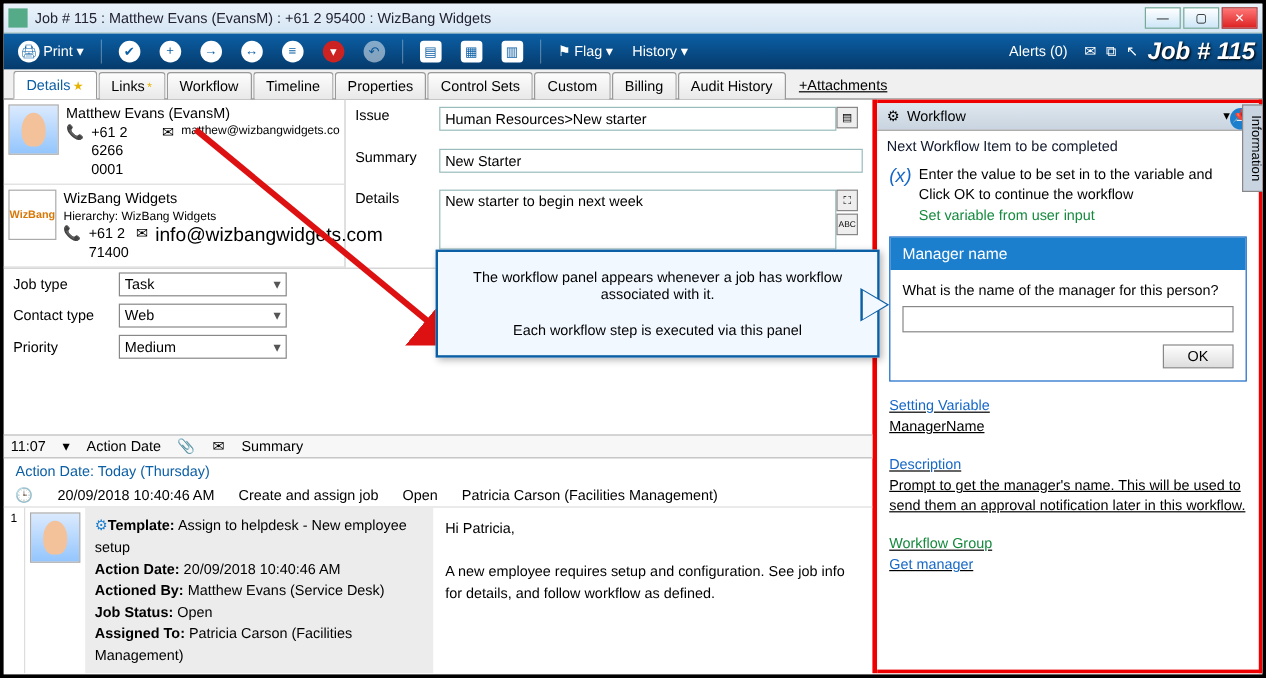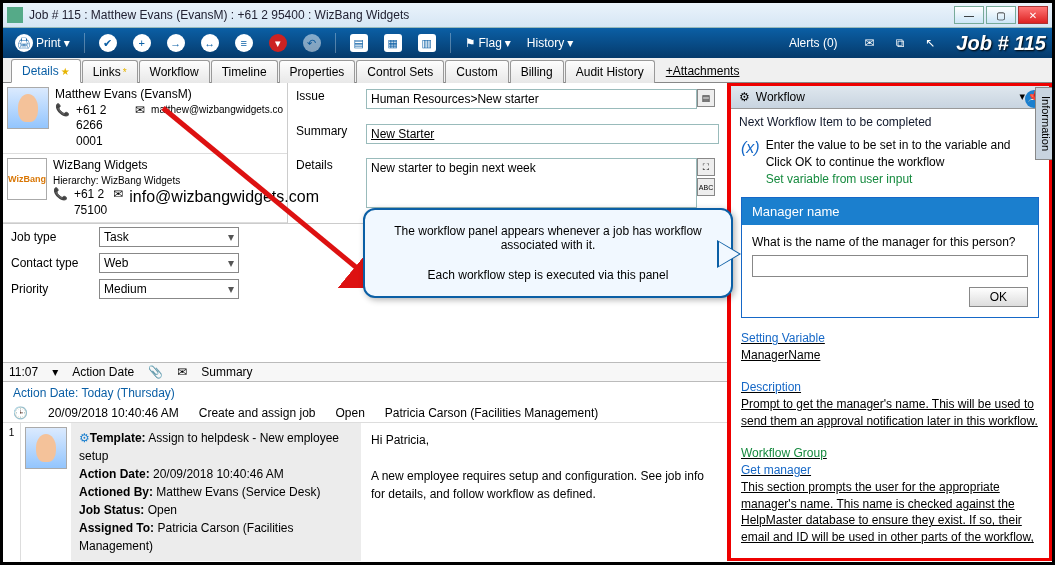--- a/index.html
+++ b/index.html
@@ -7,21 +7,21 @@
 .titlebar { background: linear-gradient(#eaf3fb,#d6e6f4); height: 25px; display:flex; align-items:center; padding: 0 4px; border-bottom:1px solid #9bb; }
 .titlebar .icon-small { width:16px;height:16px;background:#5a8; margin-right:6px;}
 .titlebar .title { flex:1; color:#223; }
 .win-btns { display:flex; gap:2px;}
 .win-btn { width:30px;height:18px; border:1px solid #7a9; background:linear-gradient(#fff,#cde6f7); display:flex;align-items:center;justify-content:center; font-size:10px;}
 .win-btn.close{ background:linear-gradient(#f77,#d22); color:#fff; border-color:#a33;}
 .toolbar { background: linear-gradient(#0b5fa5,#053a6b); height:30px; display:flex; align-items:center; padding:0 6px; color:#fff; gap:4px;}
 .tb-btn { display:flex; align-items:center; gap:3px; padding:2px 6px; border-radius:3px; cursor:pointer; }
 .tb-icon { width:18px;height:18px; border-radius:50%; background:#fff; display:flex;align-items:center;justify-content:center; font-size:11px; color:#0b5fa5;}
 .tb-sep{ width:1px; height:20px; background:rgba(255,255,255,.3); margin:0 4px;}
-.toolbar .right { margin-left:auto; display:flex; align-items:center; gap:21px;}
+.toolbar .right { margin-left:auto; display:flex; align-items:center; gap:8px;}
 .job-num { font-size:20px; font-weight:bold; font-style:italic; text-shadow:1px 1px 2px #000;}
 .tabs { display:flex; border-bottom:1px solid #888; background:#f0f0f0; align-items:flex-end; padding-left:8px; gap:1px;}
 .tab { padding:4px 10px; background:linear-gradient(#fdfdfd,#e8e8e8); border:1px solid #999; border-bottom:none; border-radius:3px 3px 0 0; cursor:pointer; position:relative; top:1px;}
 .tab.active { background:#fff; color:#0b5fa5; border-bottom:1px solid #fff;}
 .tab .star{ color:#e6b400; font-size:10px; margin-left:2px;}
 .attach-link{ padding:4px 10px; text-decoration:underline; cursor:pointer;}
 .main { display:flex; height: calc(565px - 25px - 30px - 26px - 6px); }
 .left-pane { width: 728px; display:flex; flex-direction:column; border-right:4px solid #e00;}
 .contact-block { display:flex; border-bottom:1px solid #ccc;}
 .contact-cards { width:285px; border-right:1px solid #ccc;}
@@ -31,21 +31,21 @@
 .logo { width:42px;height:42px; border:1px solid #aaa; display:flex;align-items:center;justify-content:center; font-weight:bold; color:#d97706; font-size:9px;}
 .card-details { font-size:11px; line-height:1.3; flex:1;}
 .issue-block { flex:1; padding:6px 8px; display:grid; grid-template-columns:70px 1fr 22px; row-gap:6px; align-items:start;}
 .text-input { width:100%; border:1px solid #9bb; padding:2px 4px; font-size:12px; }
 textarea.text-input{ height:50px; resize:none;}
 .small-btn { width:18px;height:18px; border:1px solid #888; background:#eee; font-size:9px; display:flex;align-items:center;justify-content:center; cursor:pointer;}
 .field-row { display:flex; align-items:center; padding:3px 8px; gap:8px;}
 .field-row label{ width:80px;}
 .combo { border:1px solid #888; background:#fff; padding:2px 4px; width:140px; position:relative; cursor:pointer;}
 .combo::after{content:"▾"; position:absolute; right:4px; color:#555;}
-.callout { position:absolute; left:360px; top:205px; width:370px; background:#f1f8ff; border:2px solid #0b5fa5; border-radius:12px; padding:14px 18px; text-align:center; font-size:14px; z-index:5; box-shadow:2px 2px 6px rgba(0,0,0,.3);}
+.callout { position:absolute; left:360px; top:205px; width:370px; background:#f1f8ff; border:2px solid #0b5fa5; border-radius:0; padding:14px 18px; text-align:center; font-size:14px; z-index:5; box-shadow:2px 2px 6px rgba(0,0,0,.3);}
 .callout::after{content:""; position:absolute; right:-24px; top:30px; width:0;height:0; border:14px solid transparent; border-left:24px solid #0b5fa5;}
 .callout::before{content:""; position:absolute; right:-20px; top:32px; width:0;height:0; border:12px solid transparent; border-left:20px solid #f1f8ff; z-index:1;}
 .arrow { position:absolute; left:150px; top:95px; width:230px; height:190px; z-index:4; pointer-events:none;}
 .action-header{ background:#f7f7f7; border-top:1px solid #bbb; border-bottom:1px solid #bbb; display:flex; padding:2px 6px; gap:14px; font-size:11px;}
 .action-today{ padding:4px 10px; color:#0b5fa5;}
 .action-row{ display:flex; padding:2px 10px; gap:20px; font-size:12px;}
 .action-entry{ display:flex; border-top:1px solid #ddd;}
 .entry-num{ width:18px; text-align:center; font-size:10px; padding-top:4px; border-right:1px solid #ddd;}
 .entry-avatar{ width:50px; padding:4px;}
 .entry-details{ background:#ececec; padding:6px 8px; width:290px; font-size:12px; line-height:1.5;}
@@ -170,33 +170,33 @@
               </div>
           </div>
         </div>
         <div class="card">
           <div class="logo">WizBang</div>
           <div class="card-details">
             <div>WizBang Widgets</div>
             <div style="font-size:10px">Hierarchy: WizBang Widgets</div>
             <div style="display:flex;gap:6px">
                 <span>📞</span>
-                <span>+61 2 75100</span>
+                <span>+61 2 71400</span>
                 <span>✉</span>
                 <span style="font-size:16px">info@wizbangwidgets.com</span>
               </div>
           </div>
         </div>
       </div>
       <div class="issue-block">
         <label>Issue</label>
         <input class="text-input" value="Human Resources&gt;New starter" style="">
         <div class="small-btn">▤</div>
         <label>Summary</label>
-        <input class="text-input" style="grid-column: 2 / 4; text-decoration: underline;" value="New Starter">
+        <input class="text-input" style="grid-column: 2 / 4;" value="New Starter">
         <label>Details</label>
         <textarea class="text-input" style="">New starter to begin next week</textarea>
         <div style="display:flex;flex-direction:column;gap:2px">
           <div class="small-btn">⛶</div>
           <div class="small-btn" style="font-size:7px">ABC</div>
         </div>
       </div>
     </div>
     <div class="field-row">
         <label>Job type</label>
@@ -274,21 +274,20 @@
     </div>
     <div class="wf-meta">
       <div class="h">Setting Variable</div>
       <div>ManagerName</div>
       <br>
       <div class="h">Description</div>
       <div>Prompt to get the manager's name. This will be used to send them an approval notification later in this workflow.</div>
       <br>
       <div class="g">Workflow Group</div>
       <div class="h">Get manager</div>
-      <div>This section prompts the user for the appropriate manager's name. This name is checked against the HelpMaster database to ensure they exist. If so, their email and ID will be used in other parts of the workflow,</div>
     </div>
   </div>
 </div>
 
 <div class="info-tab">Information</div>
 
 <svg class="arrow">
   <defs>
       <marker id="ah" markerWidth="12" markerHeight="12" refX="2" refY="6" orient="auto">
         <path d="M0,0 L12,6 L0,12 Z" fill="#d11"></path>

